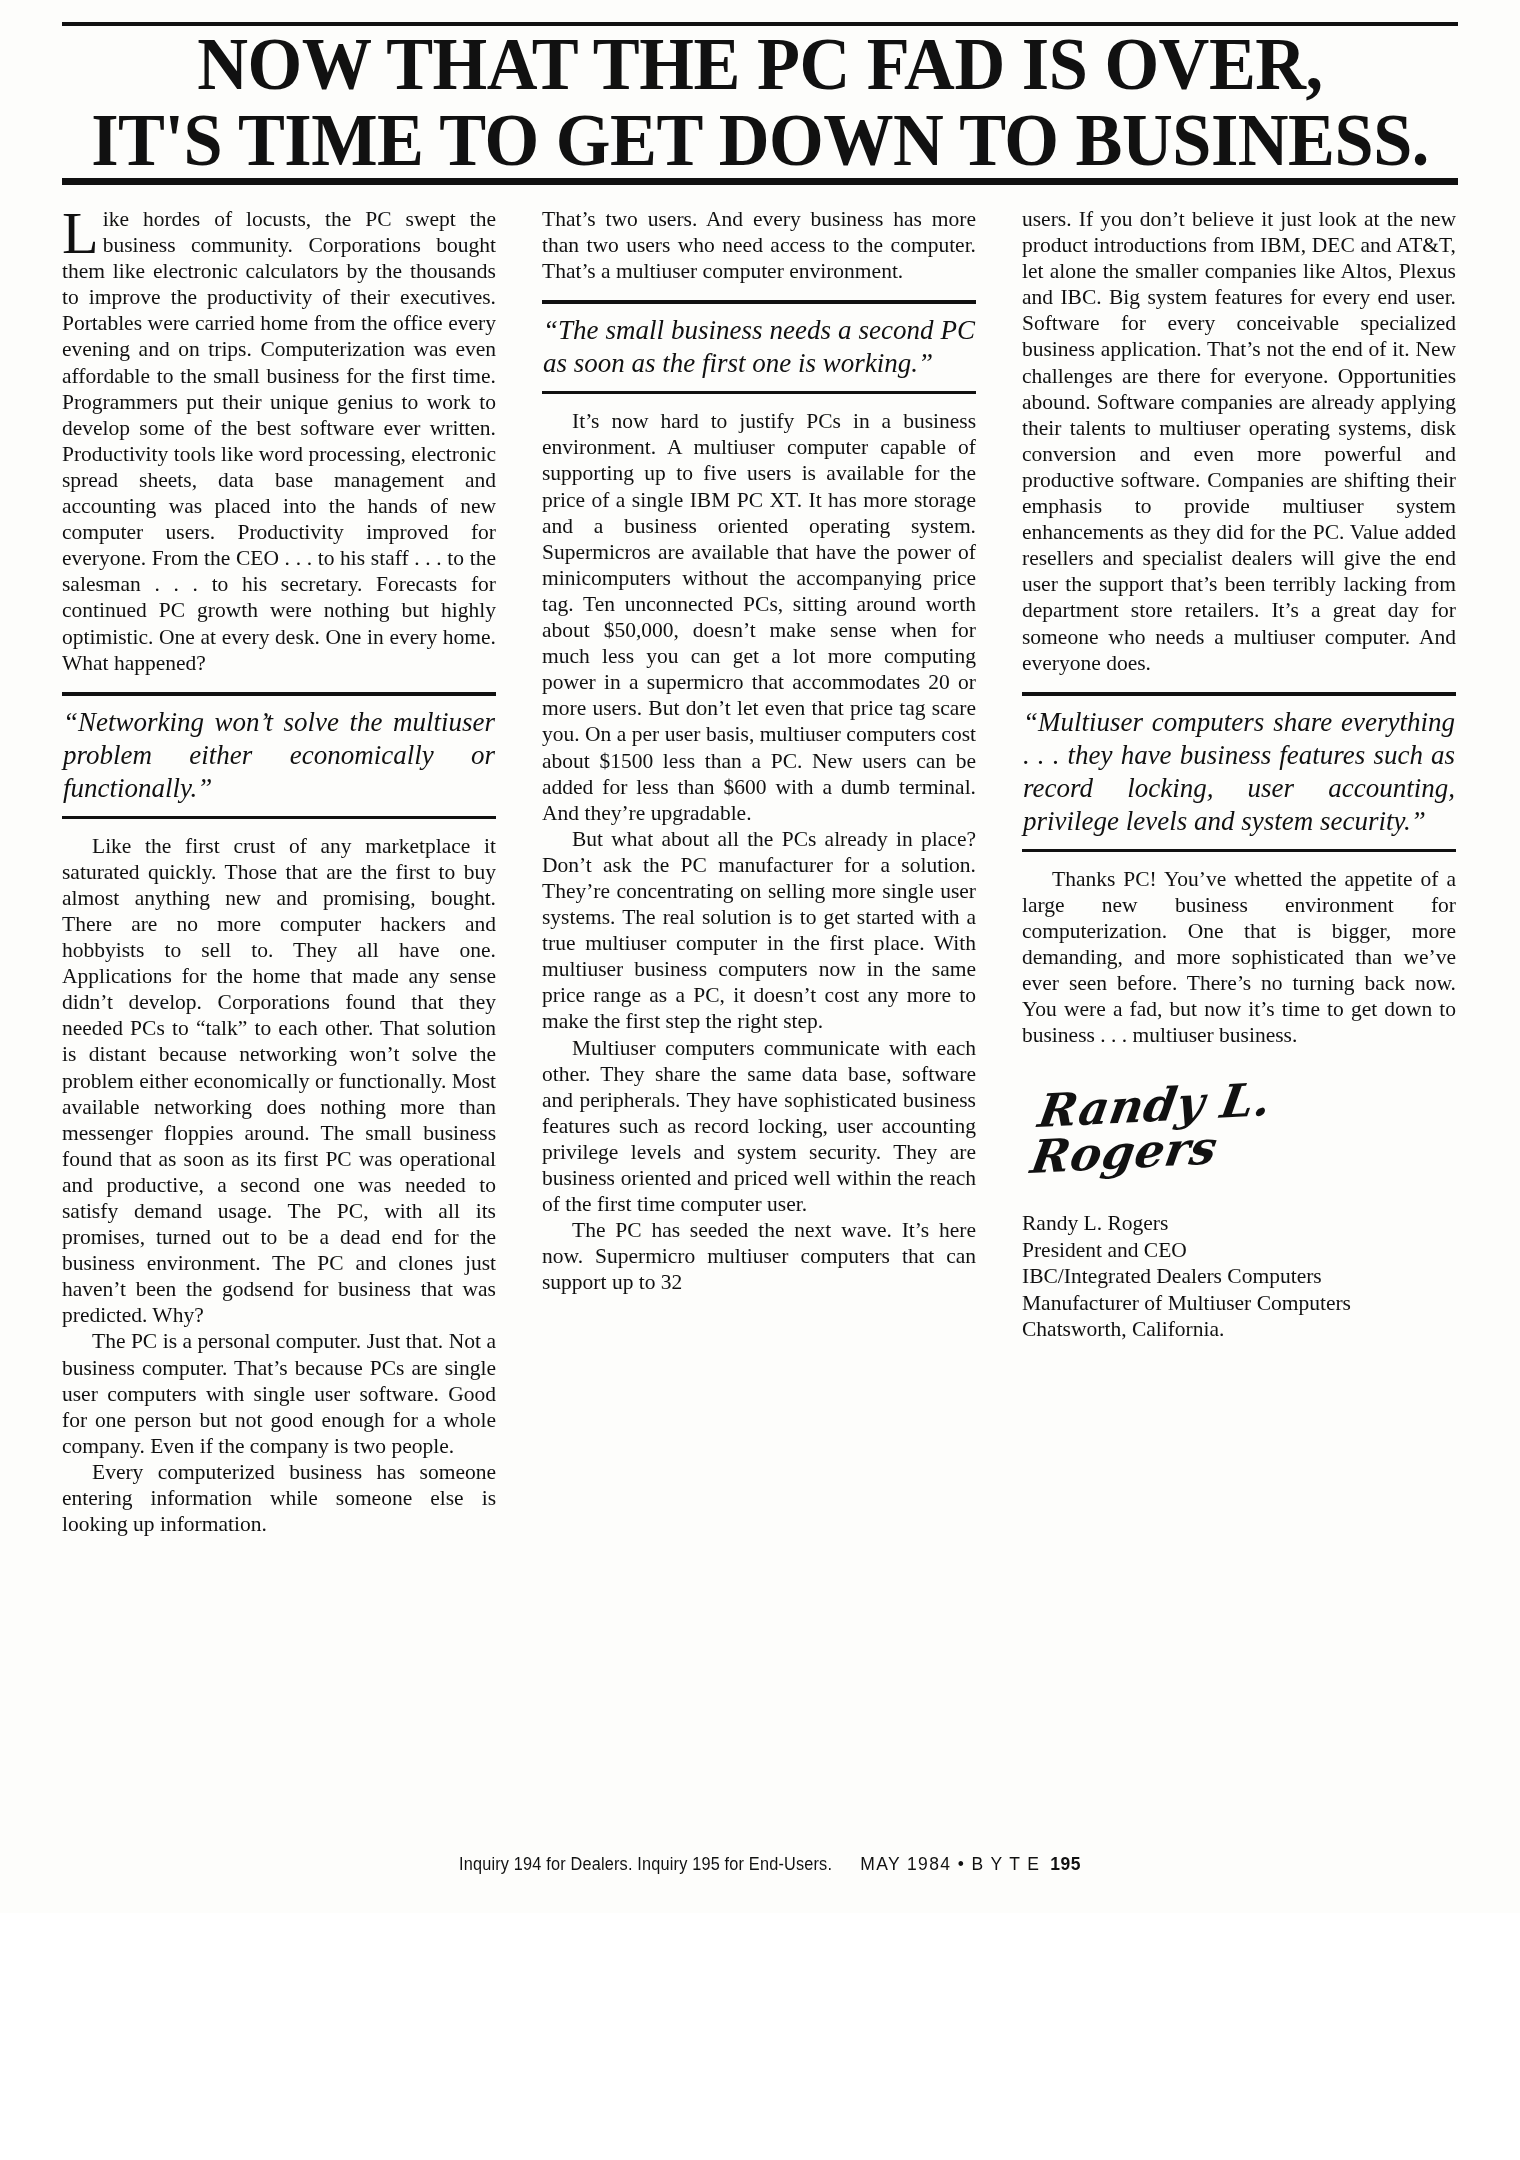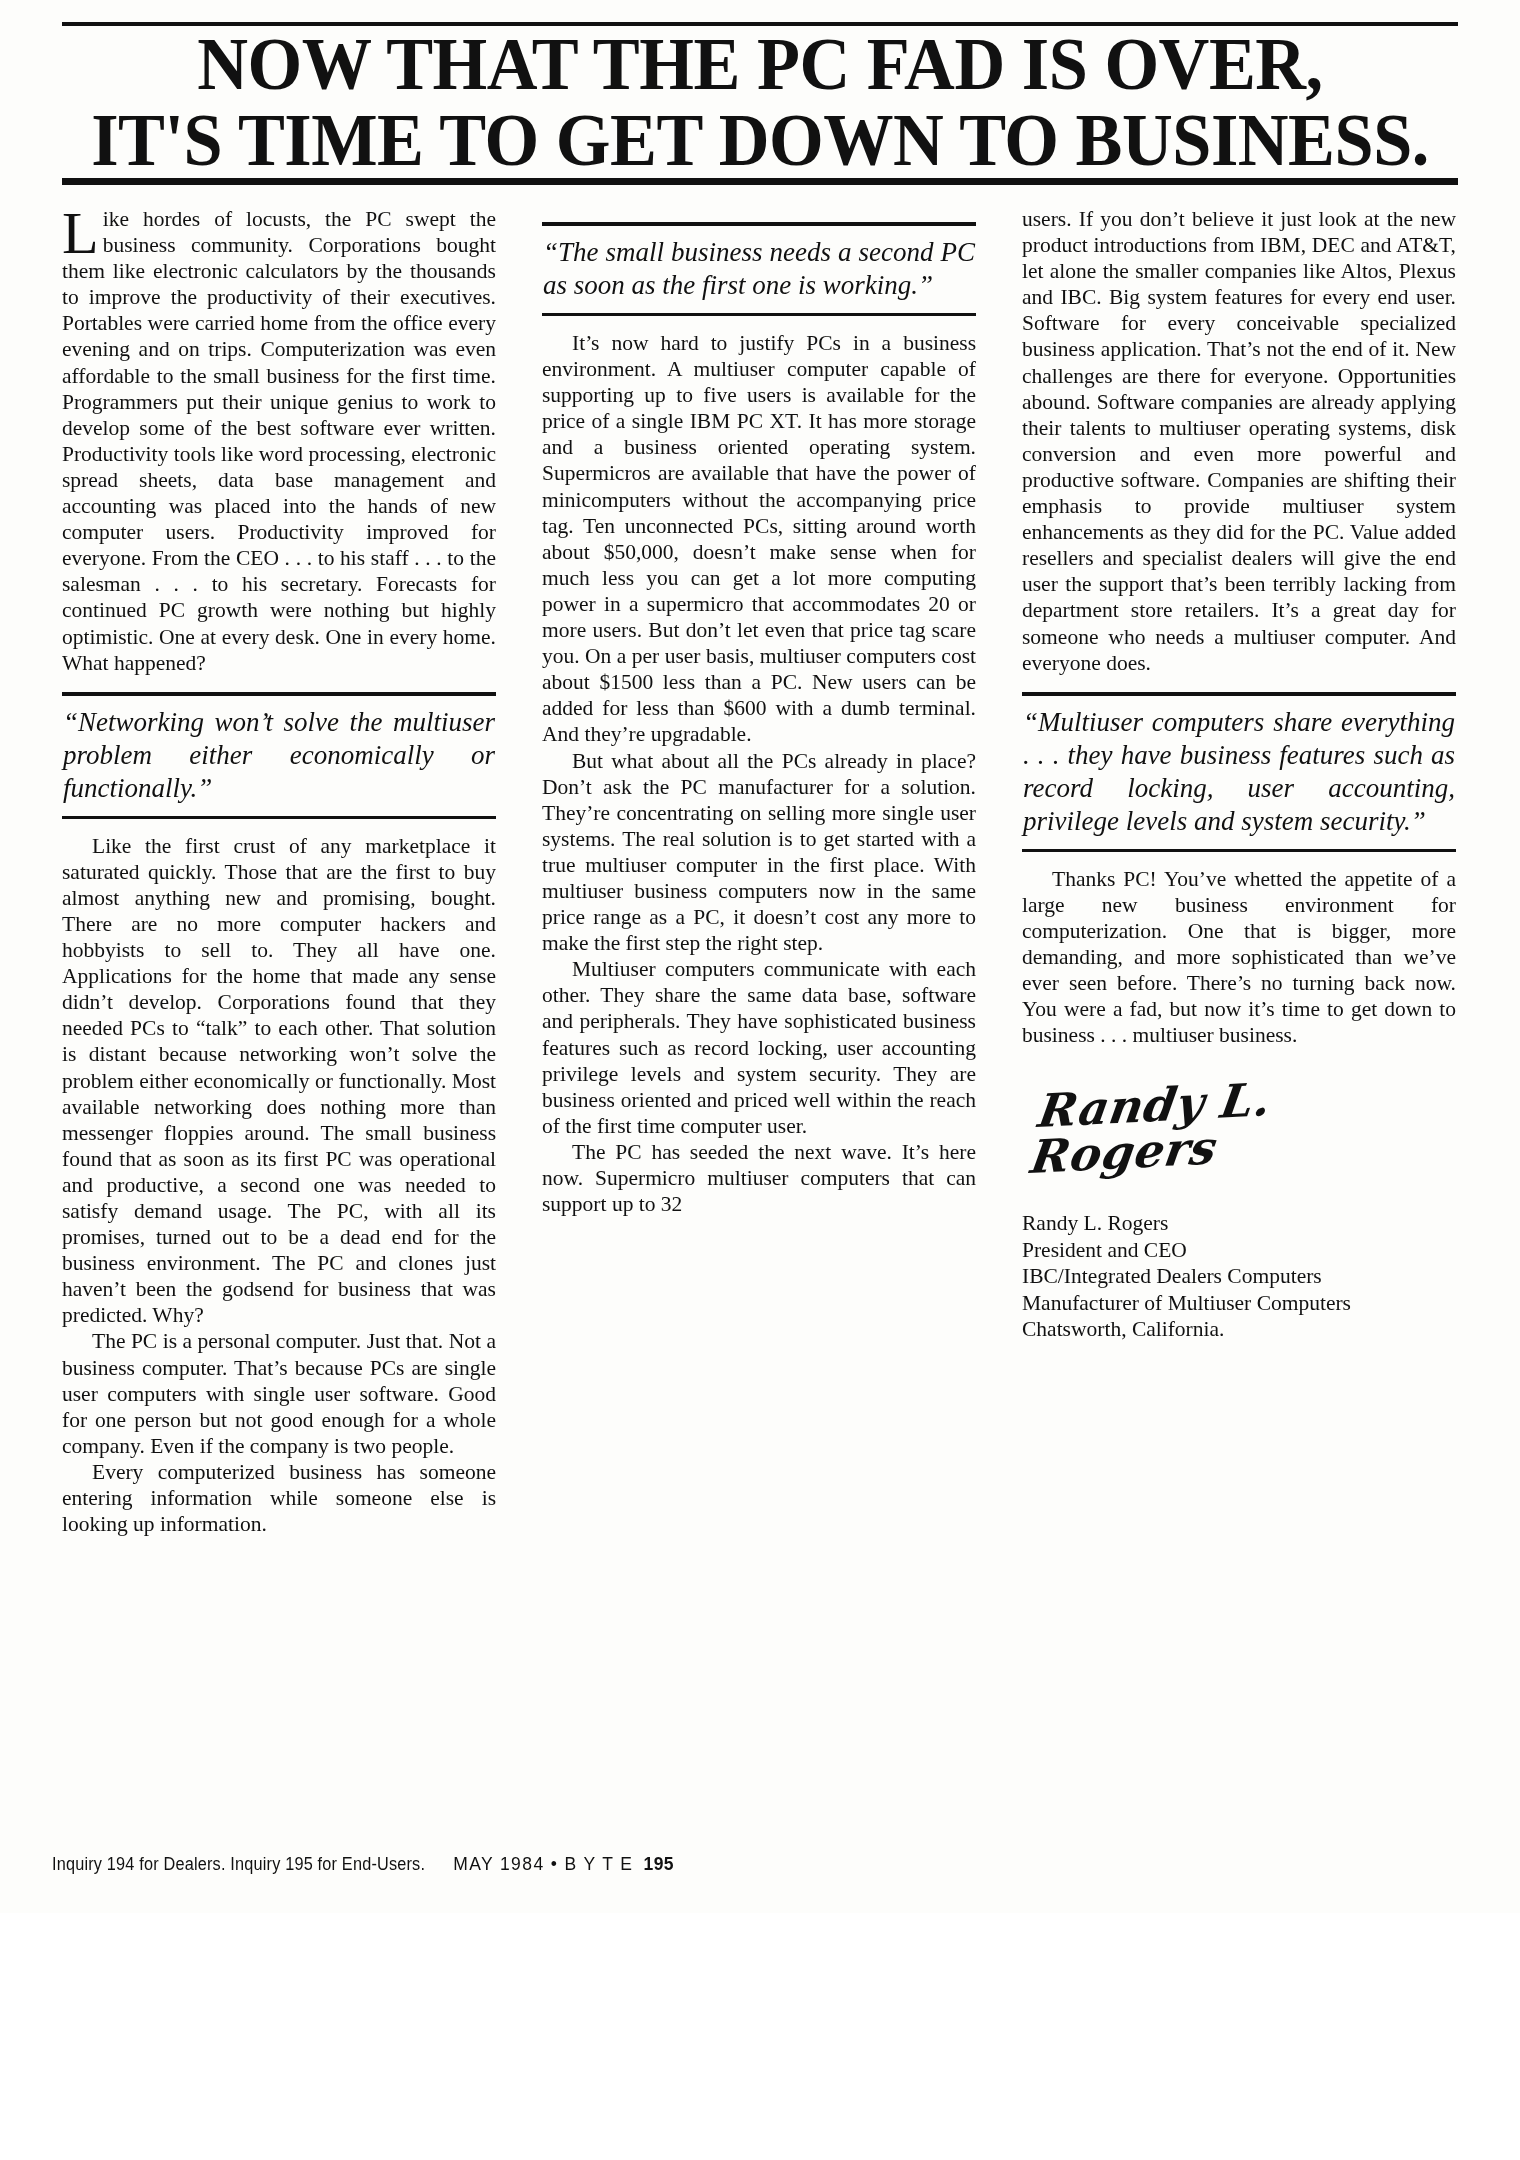--- a/index.html
+++ b/index.html
@@ -126,25 +126,25 @@
   .sig-lines {
     font-size: 21.5px;
     line-height: 26.5px;
     margin-top: 16px;
   }
   .sig-lines div { white-space: nowrap; }
 
   
   .footer {
     position: absolute;
-    left: 52px;
+    left: 72px;
     bottom: 38px;
     width: 1396px;
     display: flex;
-    justify-content: flex-start;
+    justify-content: center;
     align-items: baseline;
     font-family: "Liberation Sans", "DejaVu Sans", sans-serif;
   }
   .footer .inquiry {
     font-size: 17.5px;
     letter-spacing: 0.2px;
     transform: scaleX(0.93);
     transform-origin: left;
     white-space: nowrap;
   }
@@ -181,20 +181,21 @@
       <div class="pullquote">
         <p class="pq-text">“Networking won’t solve the multiuser problem either economically or functionally.”</p>
       </div>
 
       <p class="indent">Like the first crust of any marketplace it saturated quickly. Those that are the first to buy almost anything new and promising, bought. There are no more computer hackers and hobbyists to sell to. They all have one. Applications for the home that made any sense didn’t develop. Corporations found that they needed PCs to “talk” to each other. That solution is distant because networking won’t solve the problem either economically or functionally. Most available networking does nothing more than messenger floppies around. The small business found that as soon as its first PC was operational and productive, a second one was needed to satisfy demand usage. The PC, with all its promises, turned out to be a dead end for the business environment. The PC and clones just haven’t been the godsend for business that was predicted. Why?</p>
       <p class="indent">The PC is a personal computer. Just that. Not a business computer. That’s because PCs are single user computers with single user software. Good for one person but not good enough for a whole company. Even if the company is two people.</p>
       <p class="indent">Every computerized business has someone entering information while someone else is looking up information.</p>
     </div>
 
     <div class="col">
+      <p>That’s two users. And every business has more than two users who need access to the computer. That’s a multiuser computer environment.</p>
 
       <div class="pullquote">
         <p class="pq-text">“The small business needs a second PC as soon as the first one is working.”</p>
       </div>
 
       <p class="indent">It’s now hard to justify PCs in a business environment. A multiuser computer capable of supporting up to five users is available for the price of a single IBM PC XT. It has more storage and a business oriented operating system. Supermicros are available that have the power of minicomputers without the accompanying price tag. Ten unconnected PCs, sitting around worth about $50,000, doesn’t make sense when for much less you can get a lot more computing power in a supermicro that accommodates 20 or more users. But don’t let even that price tag scare you. On a per user basis, multiuser computers cost about $1500 less than a PC. New users can be added for less than $600 with a dumb terminal. And they’re upgradable.</p>
 
 
       <p class="indent">But what about all the PCs already in place? Don’t ask the PC manufacturer for a solution. They’re concentrating on selling more single user systems. The real solution is to get started with a true multiuser computer in the first place. With multiuser business computers now in the same price range as a PC, it doesn’t cost any more to make the first step the right step.</p>
       <p class="indent">Multiuser computers communicate with each other. They share the same data base, software and peripherals. They have sophisticated business features such as record locking, user accounting privilege levels and system security. They are business oriented and priced well within the reach of the first time computer user.</p>

